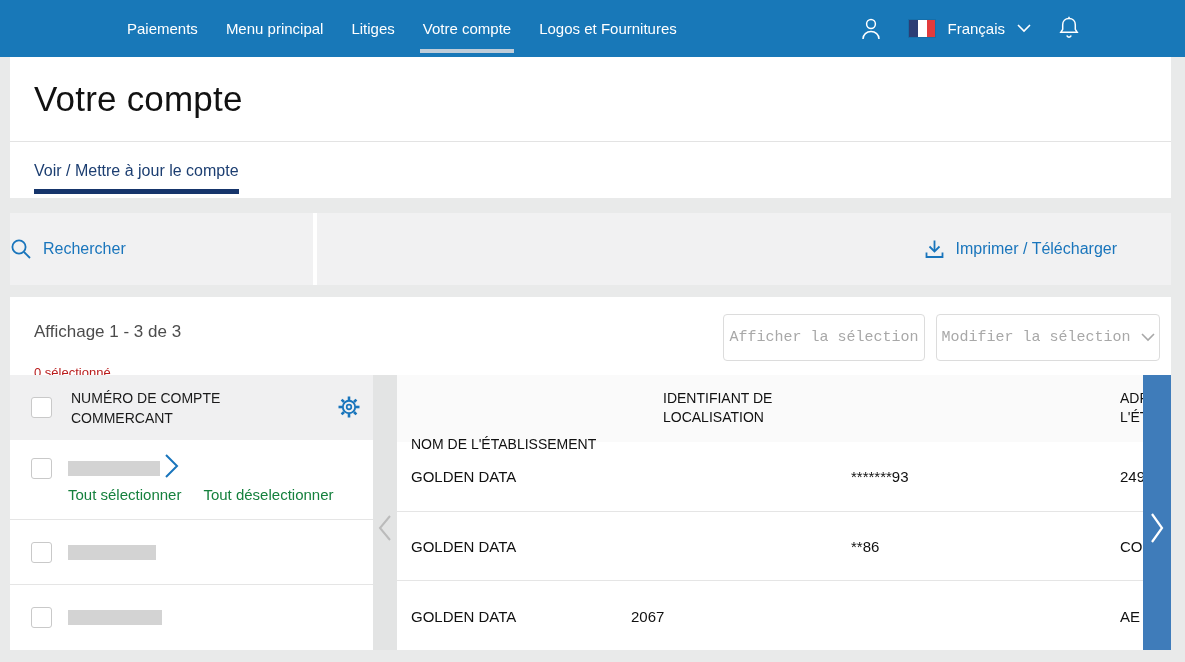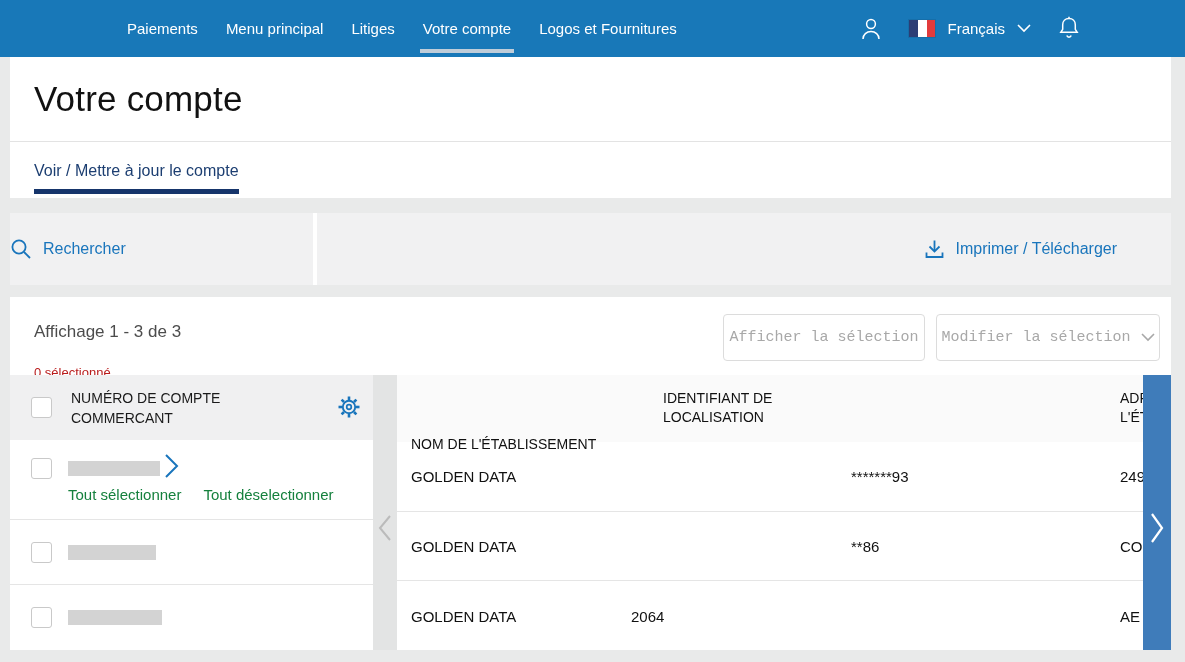--- a/index.html
+++ b/index.html
@@ -243,21 +243,21 @@
           <span class="cell" style="left:723px;">249</span>
         </div>
         <div class="rrow">
           <span class="cell" style="left:14px;">GOLDEN DATA</span>
           <span class="cell" style="left:234px;"></span>
           <span class="cell" style="left:454px;">**86</span>
           <span class="cell" style="left:723px;">CO</span>
         </div>
         <div class="rrow">
           <span class="cell" style="left:14px;">GOLDEN DATA</span>
-          <span class="cell" style="left:234px;">2064</span>
+          <span class="cell" style="left:234px;">2067</span>
           <span class="cell" style="left:454px;"></span>
           <span class="cell" style="left:723px;">AE</span>
         </div>
       </div>
 
       <div class="scrollbar-blue">
         <svg width="15" height="34" viewBox="0 0 15 34" fill="none" stroke="#ffffff" stroke-width="2.2">
             <polyline points="2,3 12,17 2,31"></polyline>
           </svg>
       </div>

